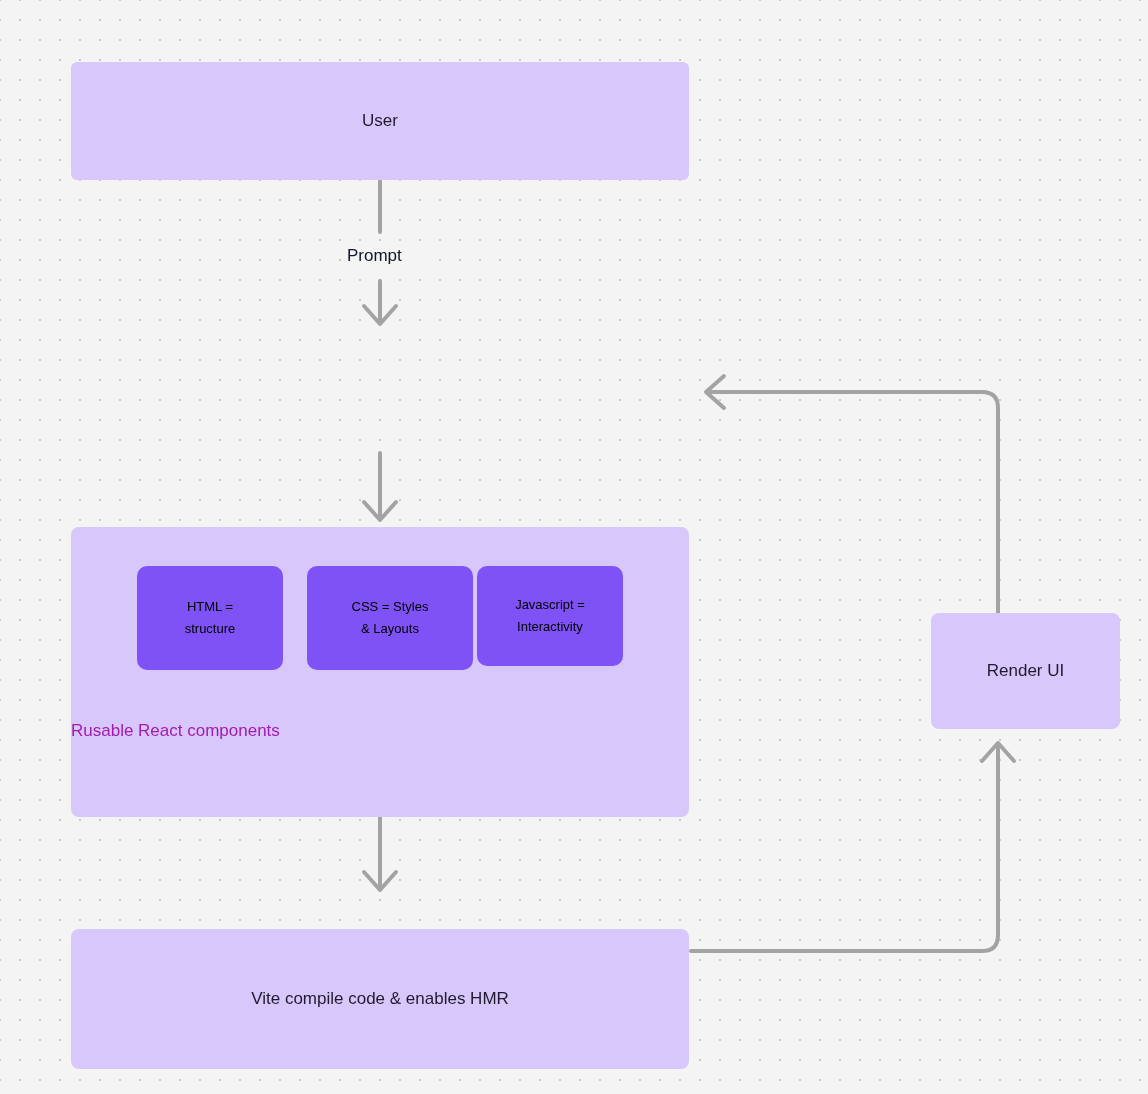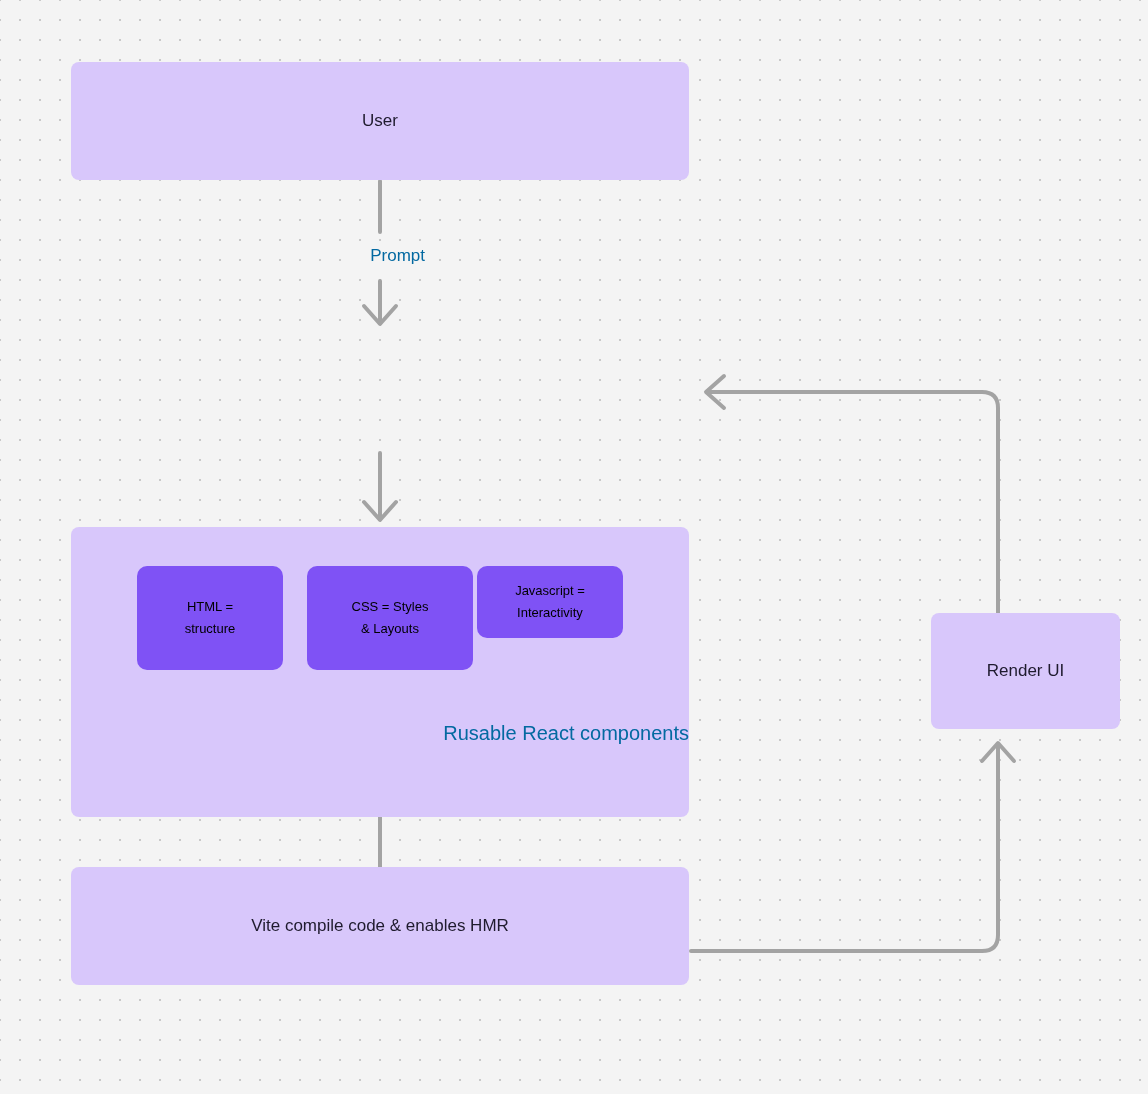--- a/index.html
+++ b/index.html
@@ -48,33 +48,33 @@
   }
   .node-purple {
     background-color: #7f52f5;
     border-radius: 10px;
     color: #000000;
     font-size: 13px;
     line-height: 1.7;
   }
   .group-label {
     position: absolute;
-    color: #0369a1;
-    font-size: 20px;
-    text-align: right;
+    color: #a21caf;
+    font-size: 17px;
+    text-align: left;
     white-space: nowrap;
   }
   .edge-label {
     position: absolute;
-    color: #0369a1;
+    color: #0f172a;
     font-size: 17px;
     background-color: #f4f4f4;
     padding: 0 6px;
     white-space: nowrap;
-    text-align: right;
+    text-align: left;
   }
   .node-text {
     display: block;
     white-space: pre-line;
   }
 </style>
 </head>
 <body>
 
 <div id="canvas">
@@ -94,48 +94,48 @@
       <path d="M364,872 L380,890 L396,872"></path>
 
       <path d="M691,951 L982,951 Q998,951 998,935 L998,745"></path>
       <path d="M982,761 L998,743 L1014,761"></path>
 
       <path d="M998,613 L998,408 Q998,392 982,392 L708,392"></path>
       <path d="M724,376 L706,392 L724,408"></path>
     </g>
   </svg>
 
-  <div class="node node-lavender" style="left:71px; top:62px; width:618px; height:118px;">
+  <div class="node node-lavender" style="left:71px; top:62px; width:618px; height:118px;border-radius:6px;">
     <span class="node-text">User</span>
   </div>
 
   <div class="edge-label" style="left:341px; top:246px; width:78px;">Prompt</div>
 
 
   <div class="node node-lavender" style="left:71px; top:527px; width:618px; height:290px; display:block;">
 
     <div style="position:absolute; left:66px; top:39px; width:146px; height:104px;" class="node node-purple">
       <span class="node-text">HTML =
 structure</span>
     </div>
 
     <div style="position:absolute; left:236px; top:39px; width:166px; height:104px;" class="node node-purple">
       <span class="node-text">CSS = Styles
 &amp; Layouts</span>
     </div>
 
-    <div style="position:absolute; left:406px; top:39px; width:146px; height:72px;" class="node node-purple">
+    <div style="position:absolute; left:406px; top:39px; width:146px; height:100px;" class="node node-purple">
       <span class="node-text">Javascript =
 Interactivity</span>
     </div>
 
     <div class="group-label" style="left:0; top:193px; width:618px;">Rusable React components</div>
   </div>
 
-  <div class="node node-lavender" style="left:71px; top:867px; width:618px; height:118px;">
+  <div class="node node-lavender" style="left:71px; top:929px; width:618px; height:140px;">
     <span class="node-text">Vite compile code &amp; enables HMR</span>
   </div>
 
   <div class="node node-lavender" style="left:931px; top:613px; width:189px; height:116px;">
     <span class="node-text">Render UI</span>
   </div>
 
 </div>
 
 </body></html>

